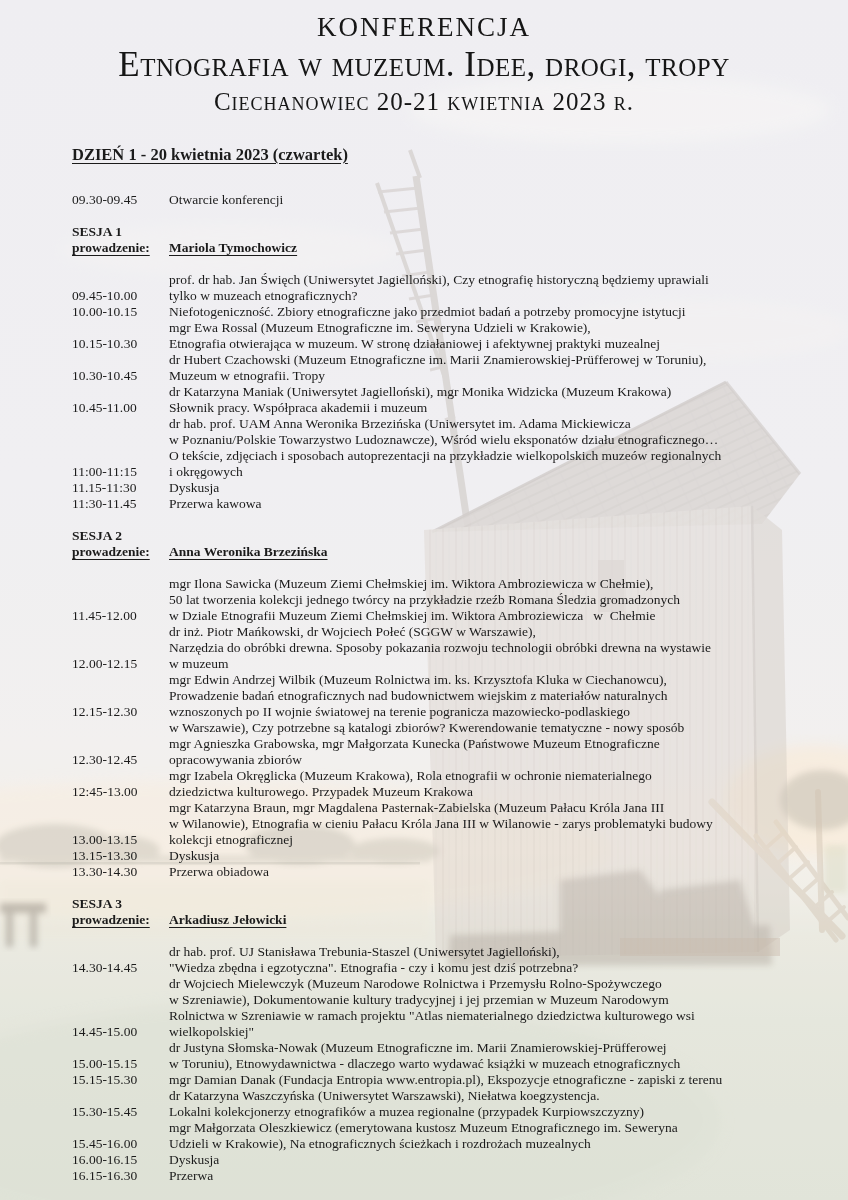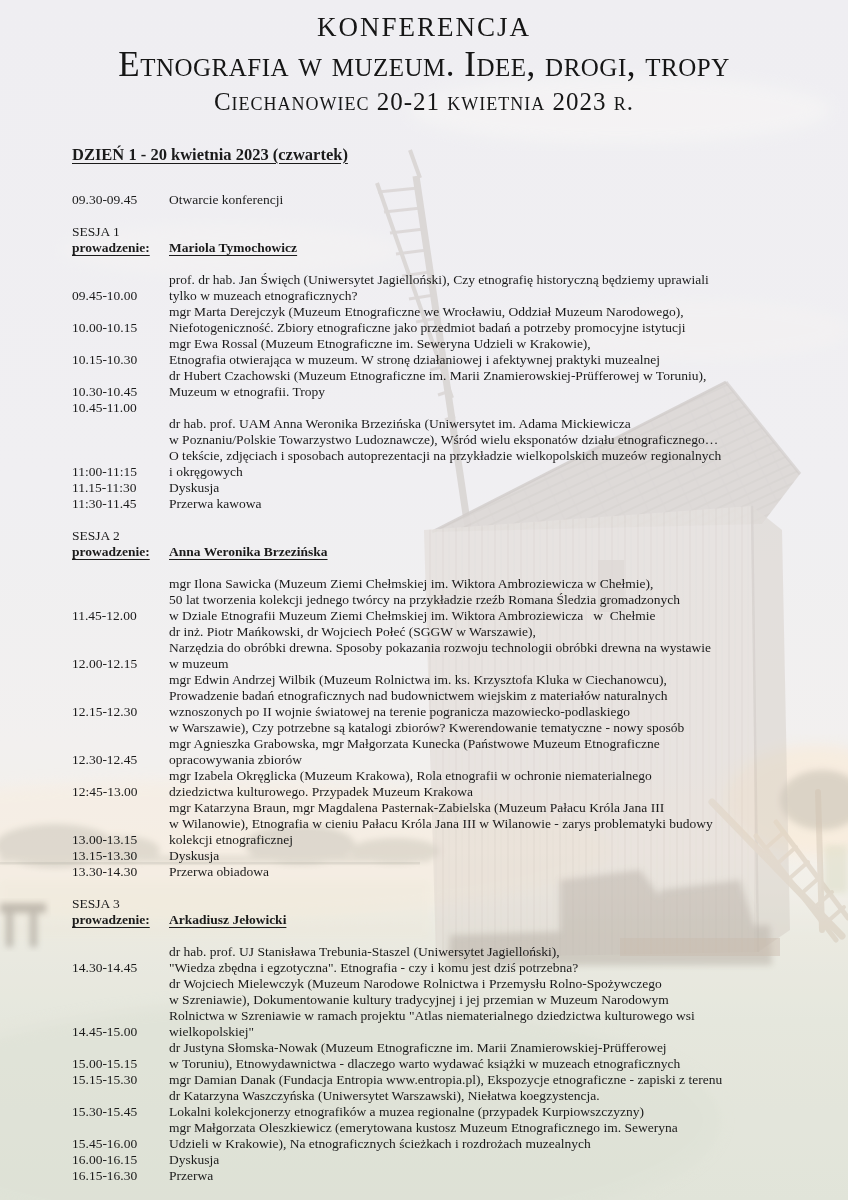--- a/index.html
+++ b/index.html
@@ -23,21 +23,21 @@
     margin:26px 0 26px 72px;
     font-size:16.5px;font-weight:bold;line-height:22px;
     text-decoration:underline;text-underline-offset:3px;
   }
   .schedule{margin-left:72px;font-size:13.5px;line-height:16px;}
   .row{display:flex;align-items:flex-end;}
   .row .time{width:97px;flex:0 0 97px;}
   .row .desc{flex:1;padding-right:21px;}
   .row .desc .line{white-space:pre-wrap;}
   .session{margin-top:16px;margin-bottom:0;}
-  .session .s-label{font-weight:normal;}
+  .session .s-label{font-weight:bold;}
   .session .s-chair{font-weight:bold;margin-bottom:16px;}
   .session .chair-label{display:inline-block;width:97px;text-decoration:underline;text-underline-offset:3px;}
   .session .chair-name{text-decoration:underline;text-underline-offset:3px;}
 </style>
 </head>
 <body>
 
 <div class="page">
 
   <div class="bg" aria-hidden="true">
@@ -176,21 +176,20 @@
     <div class="time">09.45-10.00</div>
     <div class="desc">
             <div class="line">prof. dr hab. Jan Święch (Uniwersytet Jagielloński), Czy etnografię historyczną będziemy uprawiali</div>
             <div class="line">tylko w muzeach etnograficznych?</div>
           </div>
   </div>
 
   <div class="row">
     <div class="time">10.00-10.15</div>
     <div class="desc">
-            <div class="line">mgr Marta Derejczyk (Muzeum Etnograficzne we Wrocławiu, Oddział Muzeum Narodowego),</div>
             <div class="line">Niefotogeniczność. Zbiory etnograficzne jako przedmiot badań a potrzeby promocyjne istytucji</div>
           </div>
   </div>
 
   <div class="row">
     <div class="time">10.15-10.30</div>
     <div class="desc">
             <div class="line">mgr Ewa Rossal (Muzeum Etnograficzne im. Seweryna Udzieli w Krakowie),</div>
             <div class="line">Etnografia otwierająca w muzeum. W stronę działaniowej i afektywnej praktyki muzealnej</div>
           </div>
@@ -199,20 +198,24 @@
   <div class="row">
     <div class="time">10.30-10.45</div>
     <div class="desc">
             <div class="line">dr Hubert Czachowski (Muzeum Etnograficzne im. Marii Znamierowskiej-Prüfferowej w Toruniu),</div>
             <div class="line">Muzeum w etnografii. Tropy</div>
           </div>
   </div>
 
   <div class="row">
     <div class="time">10.45-11.00</div>
+    <div class="desc">
+            <div class="line">dr Katarzyna Maniak (Uniwersytet Jagielloński), mgr Monika Widzicka (Muzeum Krakowa)</div>
+            <div class="line">Słownik pracy. Współpraca akademii i muzeum</div>
+          </div>
   </div>
 
   <div class="row">
     <div class="time">11:00-11:15</div>
     <div class="desc">
             <div class="line">dr hab. prof. UAM Anna Weronika Brzezińska (Uniwersytet im. Adama Mickiewicza</div>
             <div class="line">w Poznaniu/Polskie Towarzystwo Ludoznawcze), Wśród wielu eksponatów działu etnograficznego…</div>
             <div class="line">O tekście, zdjęciach i sposobach autoprezentacji na przykładzie wielkopolskich muzeów regionalnych</div>
             <div class="line">i okręgowych</div>
           </div>

